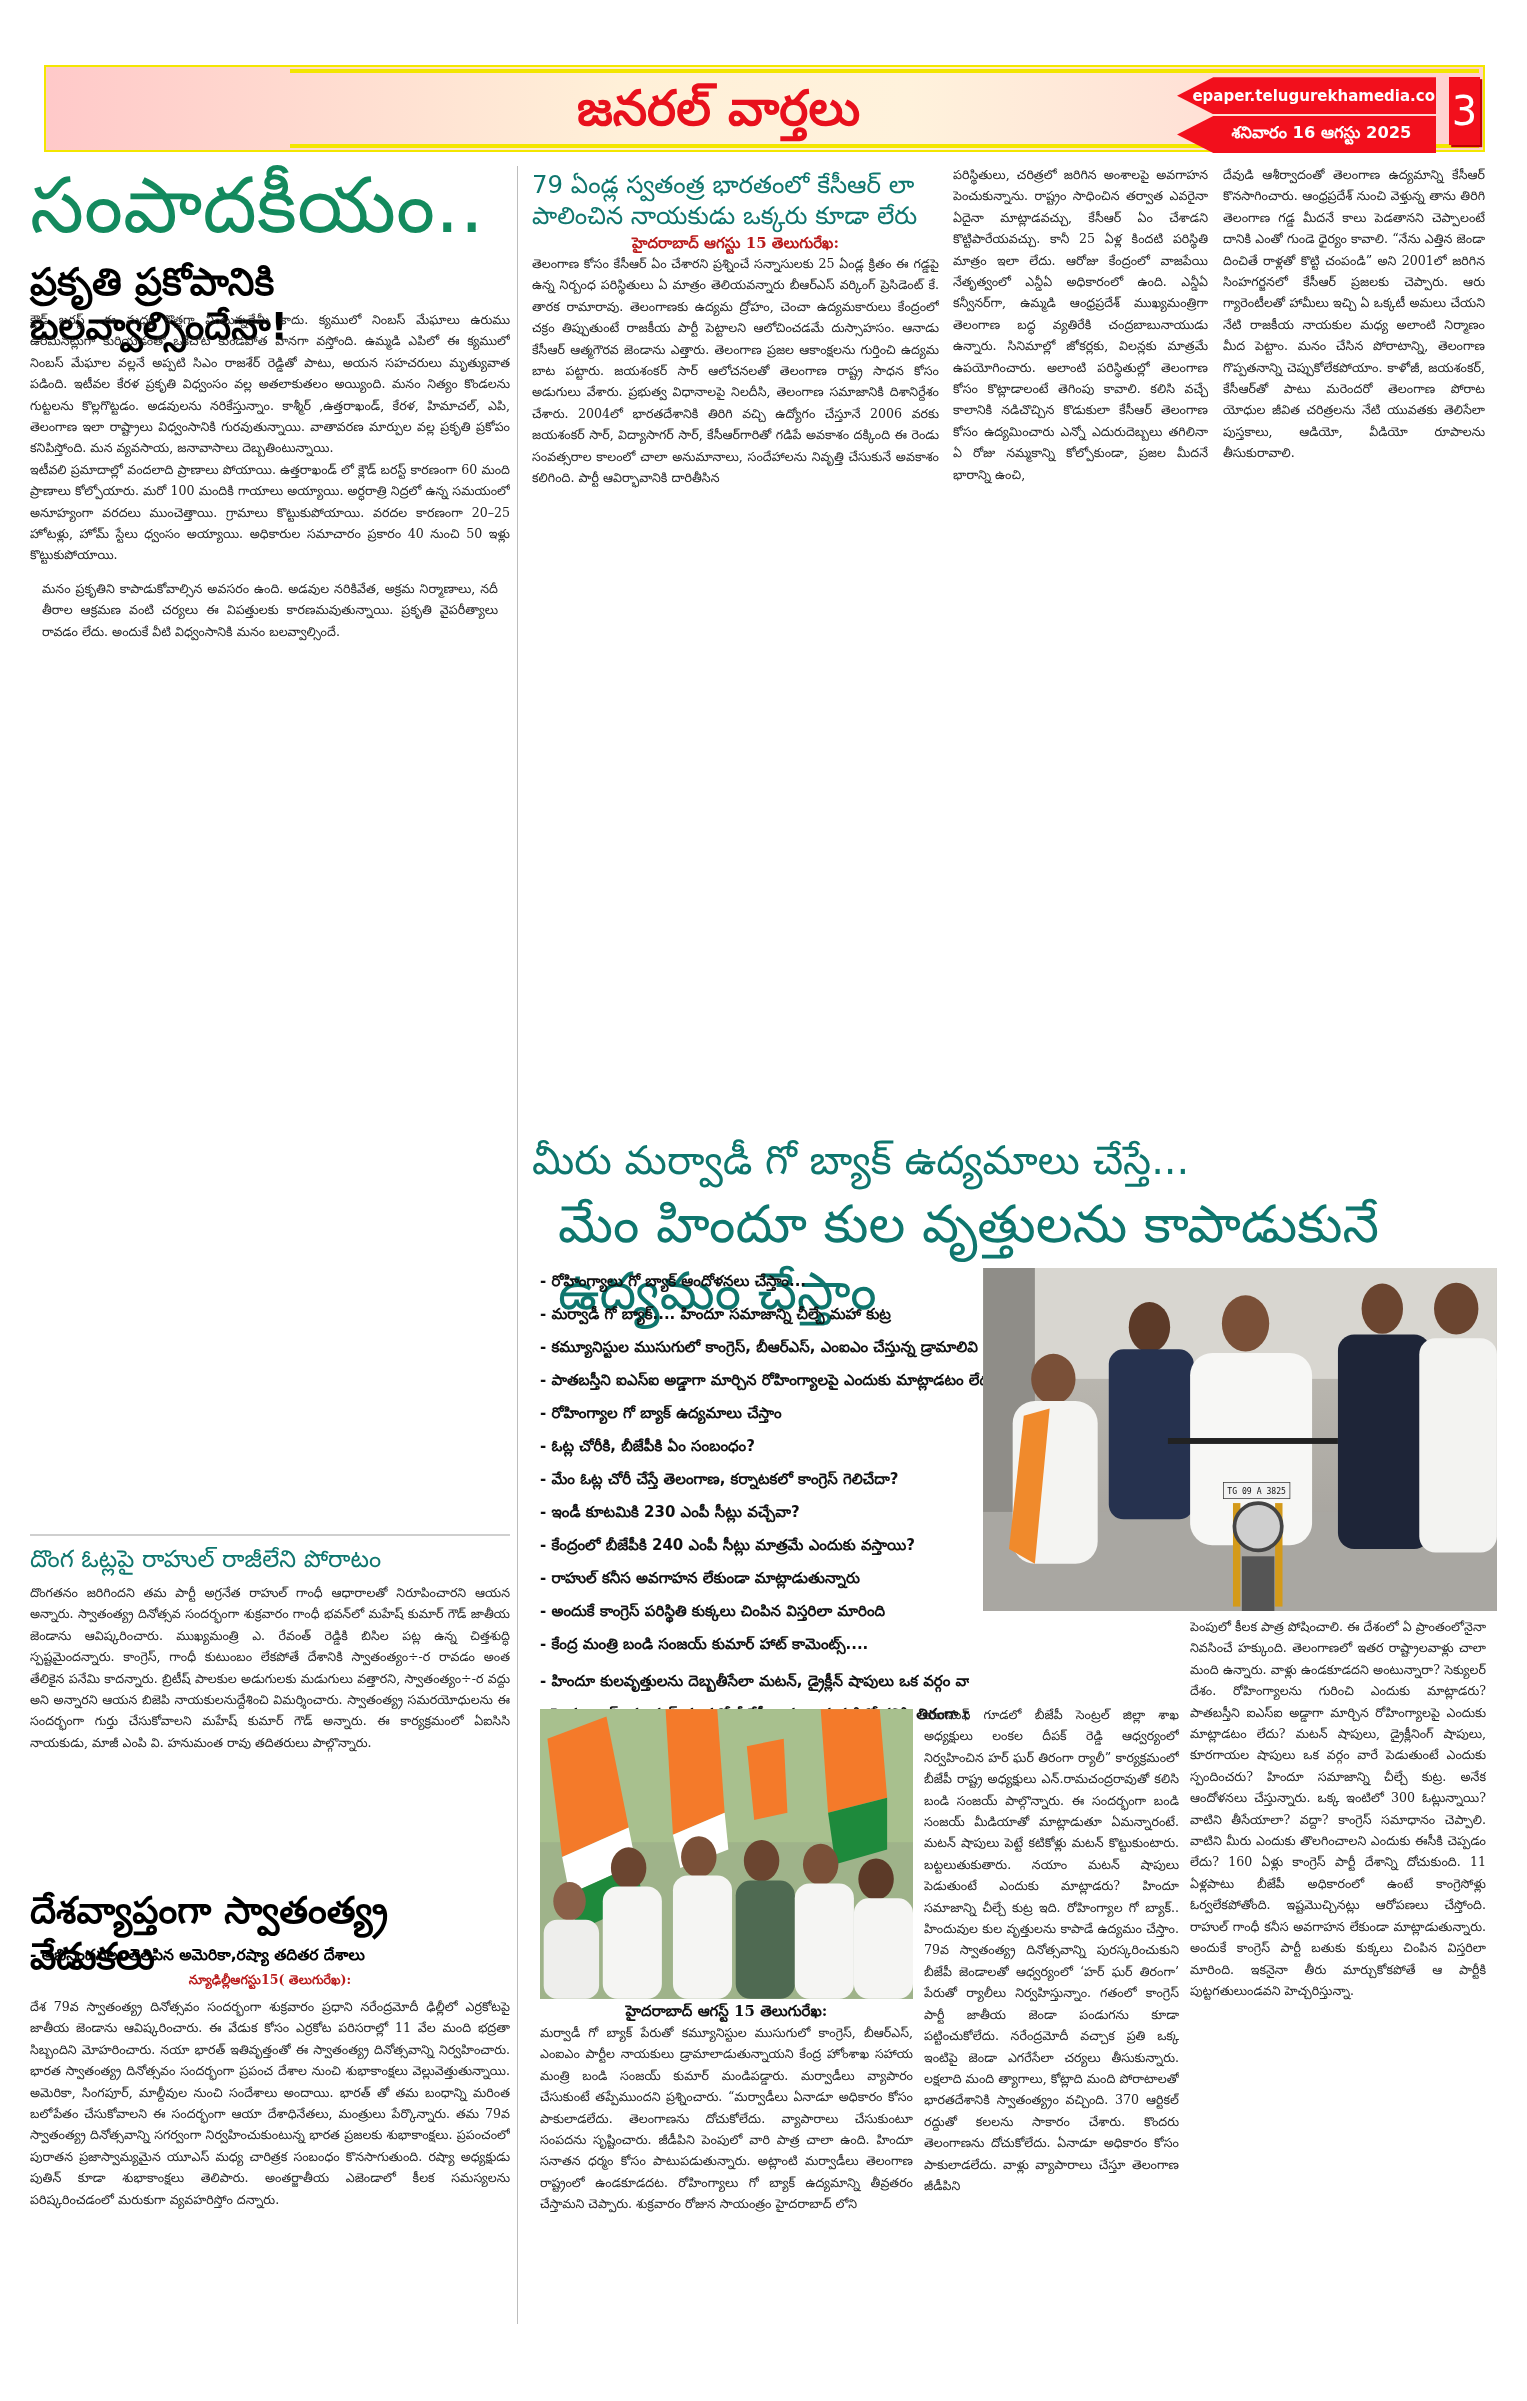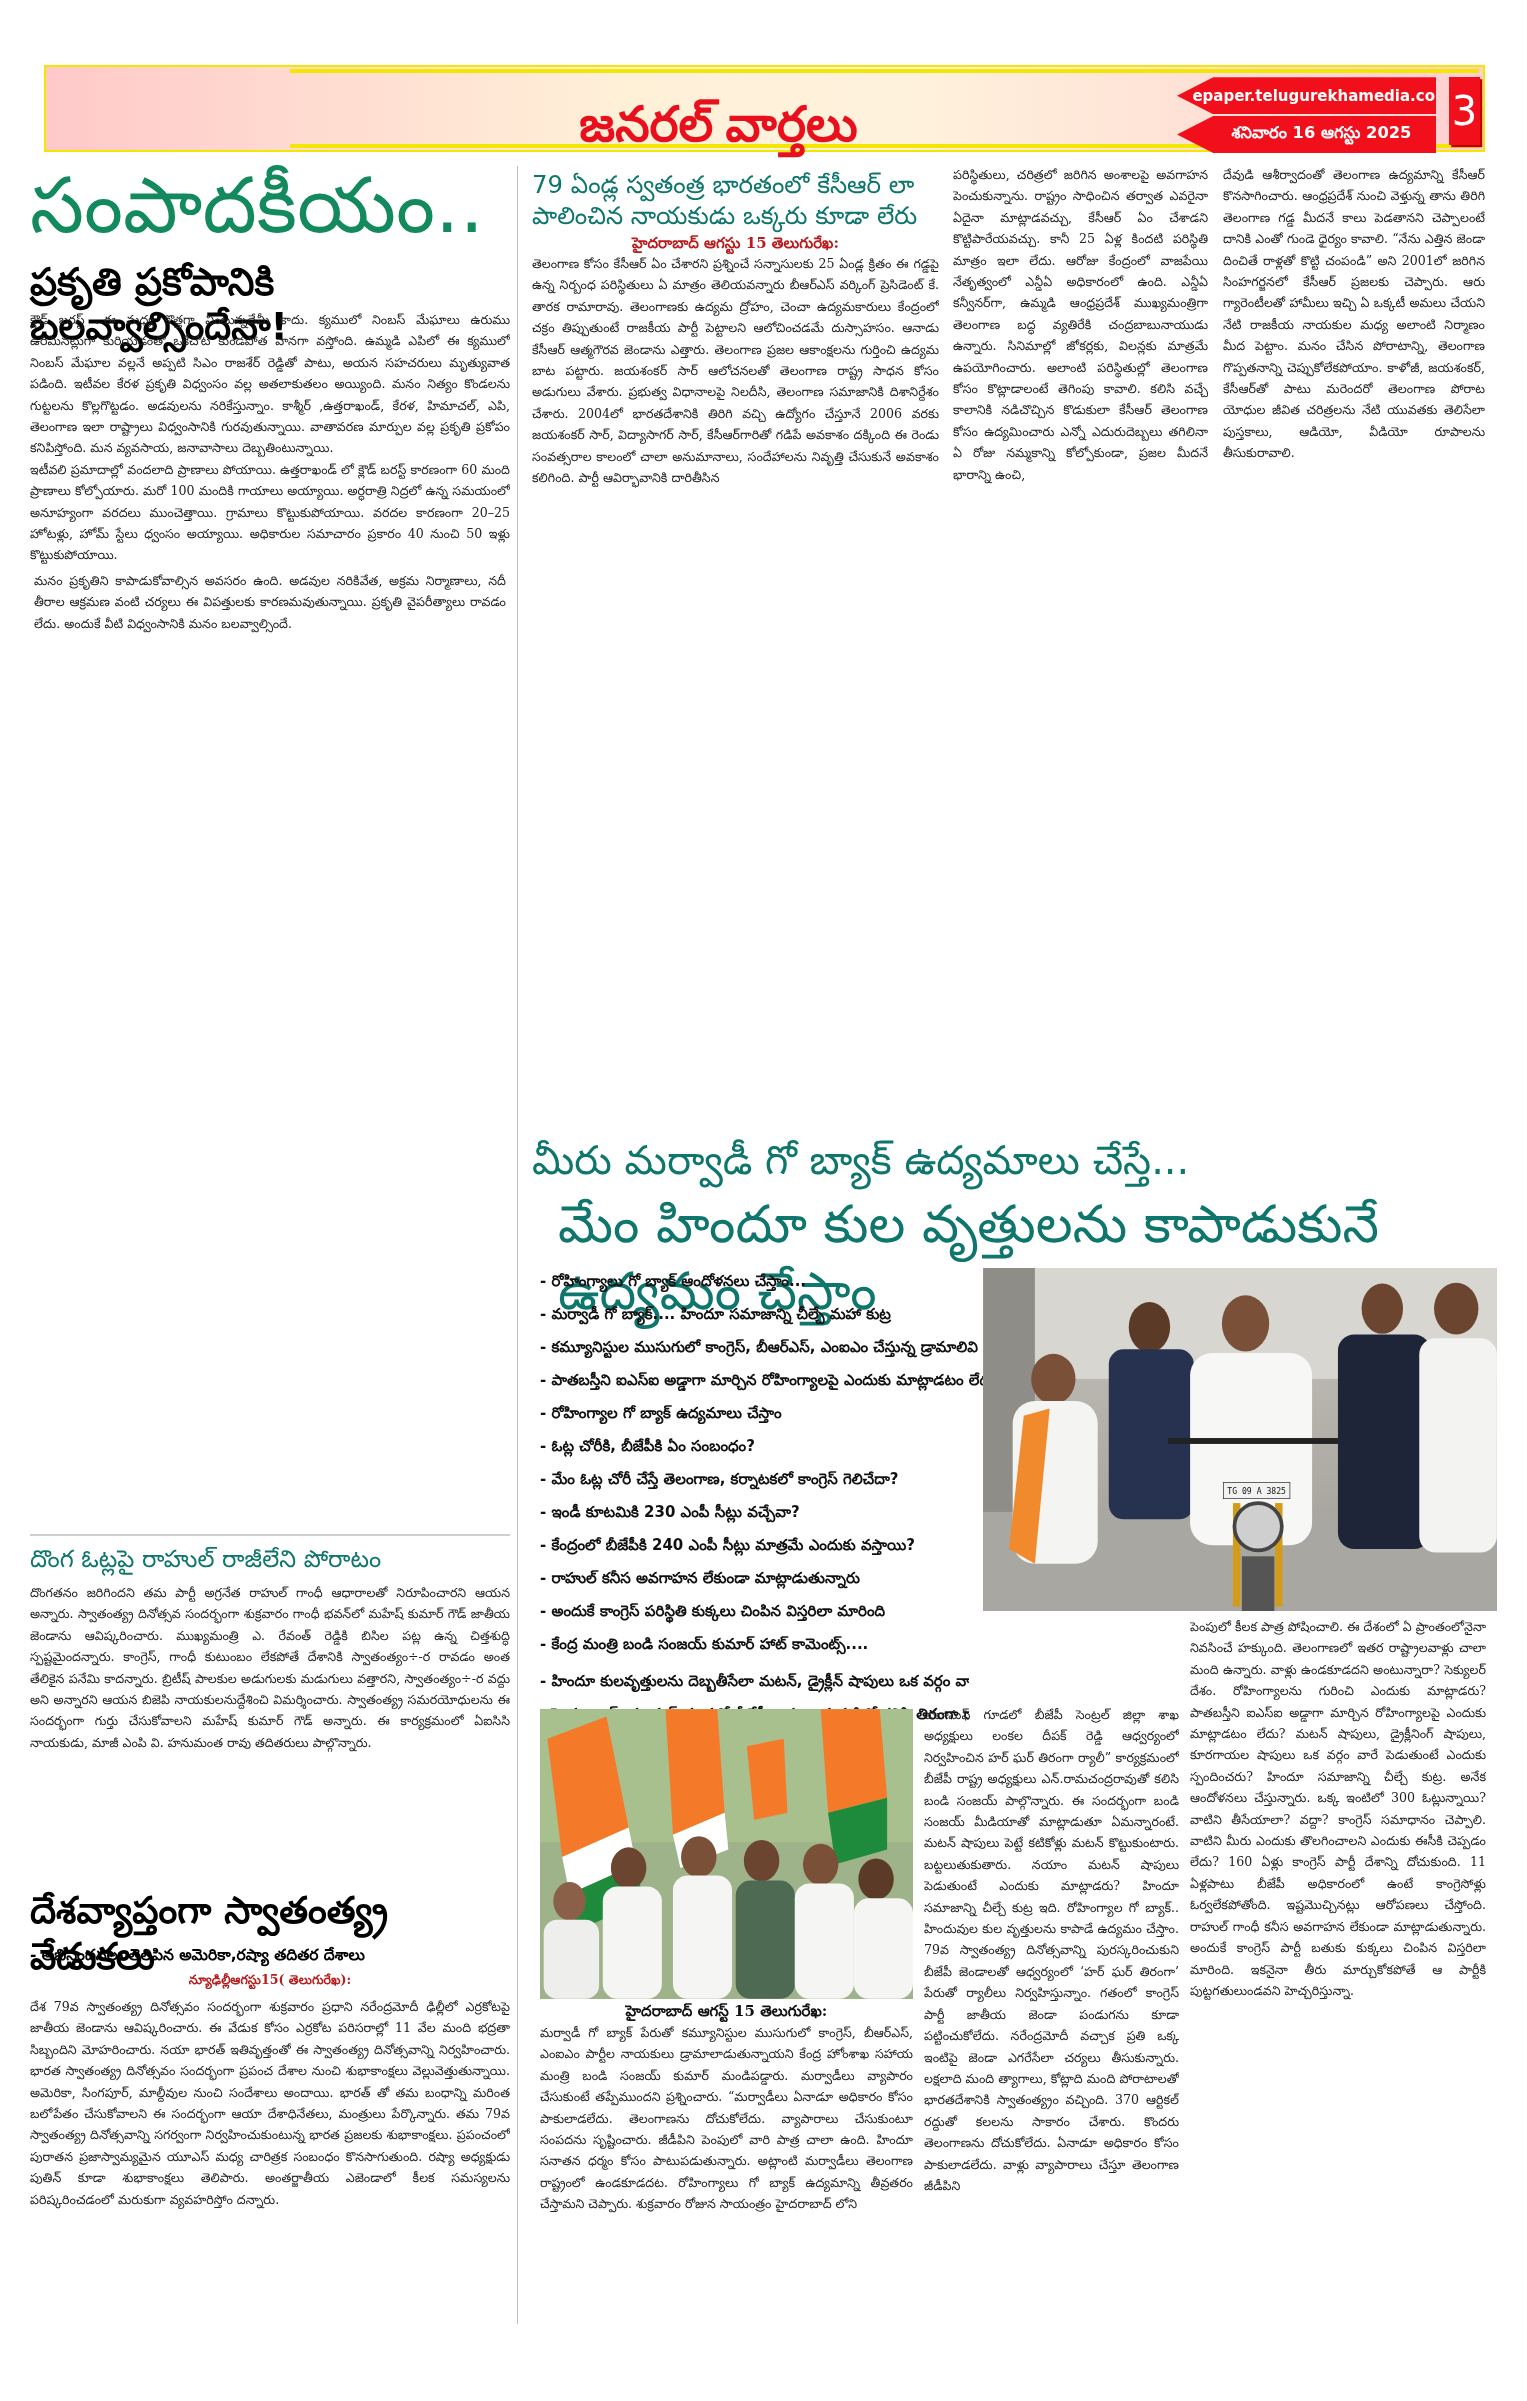--- a/index.html
+++ b/index.html
@@ -5,21 +5,21 @@
   html,body{margin:0;padding:0;background:#fff;}
   body{width:1528px;height:2401px;position:relative;overflow:hidden;font-family:"DejaVu Sans",sans-serif;color:#111;}
   .abs{position:absolute;}
   
   #masthead{left:44px;top:65px;width:1441px;height:87px;border:2.2px solid #f3e600;box-sizing:border-box;background:linear-gradient(90deg,#ffc9c9 0%,#fff0d8 40%,#fff2dc 60%,#ffd0d0 100%);}
   #masthead .inner-top{position:absolute;left:244px;right:4.4px;top:2.2px;height:3.7px;background:#f3e600;}
   #masthead .inner-bot{position:absolute;left:244px;right:4.4px;bottom:2.2px;height:3.7px;background:#f3e600;}
   #logo{position:absolute;left:0;top:0;width:255px;height:83px;background:#eee80a;display:flex;align-items:center;justify-content:center;flex-direction:column;}
   #logo .logo-text{font-family:"DejaVu Sans",sans-serif;font-weight:bold;font-size:46px;color:#1a2be0;text-shadow:1.5px 1.5px 0 #0a0a6a;line-height:1;}
   #logo .logo-rule{width:222px;height:6px;background:#1a2be0;border-bottom:1.5px solid #0a0a5a;margin-top:3px;}
-  #section-title{position:absolute;left:414px;top:22px;width:517px;text-align:center;font-weight:bold;font-size:49px;color:#e8101c;line-height:71px;font-family:Liberation Serif, serif;}
+  #section-title{position:absolute;left:414px;top:6px;width:517px;text-align:center;font-weight:bold;font-size:49px;color:#e8101c;line-height:71px;}
   .ribbon{position:absolute;left:1131px;width:259px;height:37px;background:#f20f1c;color:#fff;font-weight:bold;display:flex;align-items:center;justify-content:center;clip-path:polygon(14% 0,100% 0,100% 100%,14% 100%,0 50%);padding-left:30px;box-sizing:border-box;}
   #ribbon-url{top:10.3px;font-size:15px;}
   #ribbon-date{top:49px;font-size:16.3px;}
   #page-number{position:absolute;left:1403px;top:10.3px;width:31px;height:68px;background:#f20f1c;color:#fff;font-size:40px;display:flex;align-items:center;justify-content:center;box-shadow:2.2px 2.2px 0 #b00;}
   
   .vrule{position:absolute;width:0.7px;background:#bdbdbd;}
   .hrule{position:absolute;height:1.5px;background:#cfcfcf;}
   
   .h-green{font-size:77px;color:#138a5e;line-height:1.1;font-weight:normal;}
   .h-black{font-weight:bold;color:#000;}
@@ -45,21 +45,21 @@
 </div>
 
 <div class="vrule" style="left:517px;top:166px;height:2158px;"></div>
 <div class="hrule" style="left:30px;top:1534px;width:480px;"></div>
 
 <div class="abs h-green" style="left:30px;top:164px;width:488px;">సంపాదకీయం..</div>
 <div class="abs h-black" style="left:30px;top:260px;width:488px;font-size:38px;line-height:44px;">ప్రకృతి ప్రకోపానికి బలవ్వాల్సిందేనా!</div>
 <div class="abs body" style="left:30px;top:309px;width:480px;height:1212px;overflow:hidden;">
   <p style="margin:0 0 0 0;">క్లౌడ్ బరస్ట్ ..ఈ మధ్య కొత్తగా వింటున్నదేమీ కాదు. క్యములో నింబస్ మేఘాలు ఉరుము ఉరిమినట్లుగా కురియడంతో ఒకేచోట కుండపోత వానగా వస్తోంది. ఉమ్మడి ఎపిలో ఈ క్యములో నింబస్ మేఘాల వల్లనే అప్పటి సిఎం రాజశేర్ రెడ్డితో పాటు, అయన సహచరులు మృత్యువాత పడింది. ఇటీవల కేరళ ప్రకృతి విధ్వంసం వల్ల అతలాకుతలం అయ్యింది. మనం నిత్యం కొండలను గుట్టలను కొల్లగొట్టడం. అడవులను నరికేస్తున్నాం. కాశ్మీర్ ,ఉత్తరాఖండ్, కేరళ, హిమాచల్, ఎపి, తెలంగాణ ఇలా రాష్ట్రాలు విధ్వంసానికి గురవుతున్నాయి. వాతావరణ మార్పుల వల్ల ప్రకృతి ప్రకోపం కనిపిస్తోంది. మన వ్యవసాయ, జనావాసాలు దెబ్బతింటున్నాయి.</p>
   <p style="margin:0;">ఇటీవలి ప్రమాదాల్లో వందలాది ప్రాణాలు పోయాయి. ఉత్తరాఖండ్ లో క్లౌడ్ బరస్ట్ కారణంగా 60 మంది ప్రాణాలు కోల్పోయారు. మరో 100 మందికి గాయాలు అయ్యాయి. అర్ధరాత్రి నిద్రలో ఉన్న సమయంలో అనూహ్యంగా వరదలు ముంచెత్తాయి. గ్రామాలు కొట్టుకుపోయాయి. వరదల కారణంగా 20–25 హోటళ్లు, హోమ్ స్టేలు ధ్వంసం అయ్యాయి. అధికారుల సమాచారం ప్రకారం 40 నుంచి 50 ఇళ్లు కొట్టుకుపోయాయి.</p>
-  <p style="margin:4px;">మనం ప్రకృతిని కాపాడుకోవాల్సిన అవసరం ఉంది. అడవుల నరికివేత, అక్రమ నిర్మాణాలు, నదీ తీరాల ఆక్రమణ వంటి చర్యలు ఈ విపత్తులకు కారణమవుతున్నాయి. ప్రకృతి వైపరీత్యాలు రావడం లేదు. అందుకే వీటి విధ్వంసానికి మనం బలవ్వాల్సిందే.</p>
+  <p style="margin:12px;">మనం ప్రకృతిని కాపాడుకోవాల్సిన అవసరం ఉంది. అడవుల నరికివేత, అక్రమ నిర్మాణాలు, నదీ తీరాల ఆక్రమణ వంటి చర్యలు ఈ విపత్తులకు కారణమవుతున్నాయి. ప్రకృతి వైపరీత్యాలు రావడం లేదు. అందుకే వీటి విధ్వంసానికి మనం బలవ్వాల్సిందే.</p>
 </div>
 
 <div class="abs h-pink" style="left:30px;top:1543px;width:488px;font-size:24px;line-height:33px;">దొంగ ఓట్లపై రాహుల్ రాజీలేని పోరాటం</div>
 <div class="abs body" style="left:30px;top:1582px;width:480px;height:296px;overflow:hidden;">దొంగతనం జరిగిందని తమ పార్టీ అగ్రనేత రాహుల్ గాంధీ ఆధారాలతో నిరూపించారని ఆయన అన్నారు. స్వాతంత్య్ర దినోత్సవ సందర్భంగా శుక్రవారం గాంధీ భవన్‌లో మహేష్ కుమార్ గౌడ్ జాతీయ జెండాను ఆవిష్కరించారు. ముఖ్యమంత్రి ఎ. రేవంత్ రెడ్డికి బిసిల పట్ల ఉన్న చిత్తశుద్ధి స్పష్టమైందన్నారు. కాంగ్రెస్, గాంధీ కుటుంబం లేకపోతే దేశానికి స్వాతంత్యం÷-ర రావడం అంత తేలికైన పనేమి కాదన్నారు. బ్రిటీష్ పాలకుల అడుగులకు మడుగులు వత్తారని, స్వాతంత్యం÷-ర వద్దు అని అన్నారని ఆయన బిజెపి నాయకులనుద్దేశించి విమర్శించారు. స్వాతంత్య్ర సమరయోధులను ఈ సందర్భంగా గుర్తు చేసుకోవాలని మహేష్ కుమార్ గౌడ్ అన్నారు. ఈ కార్యక్రమంలో ఏఐసిసి నాయకుడు, మాజీ ఎంపి వి. హనుమంత రావు తదితరులు పాల్గొన్నారు.</div>
 
 <div class="abs h-black" style="left:30px;top:1888px;width:488px;font-size:37px;line-height:46px;">దేశవ్యాప్తంగా స్వాతంత్య్ర వేడుకలు</div>
 <div class="abs h-black" style="left:30px;top:1944px;width:488px;font-size:15.5px;line-height:22px;">- అభినందనలు తెలిపిన అమెరికా,రష్యా తదితర దేశాలు</div>
 <div class="abs dateline" style="left:30px;top:1972px;width:480px;font-size:12.6px;">న్యూఢిల్లీఆగస్టు15( తెలుగురేఖ):</div>
 <div class="abs body" style="left:30px;top:1996px;width:480px;height:329px;overflow:hidden;">దేశ 79వ స్వాతంత్య్ర దినోత్సవం సందర్భంగా శుక్రవారం ప్రధాని నరేంద్రమోదీ ఢిల్లీలో ఎర్రకోటపై జాతీయ జెండాను ఆవిష్కరించారు. ఈ వేడుక కోసం ఎర్రకోట పరిసరాల్లో 11 వేల మంది భద్రతా సిబ్బందిని మోహరించారు. నయా భారత్ ఇతివృత్తంతో ఈ స్వాతంత్య్ర దినోత్సవాన్ని నిర్వహించారు. భారత స్వాతంత్య్ర దినోత్సవం సందర్భంగా ప్రపంచ దేశాల నుంచి శుభాకాంక్షలు వెల్లువెత్తుతున్నాయి. అమెరికా, సింగపూర్, మాల్దీవుల నుంచి సందేశాలు అందాయి. భారత్ తో తమ బంధాన్ని మరింత బలోపేతం చేసుకోవాలని ఈ సందర్భంగా ఆయా దేశాధినేతలు, మంత్రులు పేర్కొన్నారు. తమ 79వ స్వాతంత్య్ర దినోత్సవాన్ని సగర్వంగా నిర్వహించుకుంటున్న భారత ప్రజలకు శుభాకాంక్షలు. ప్రపంచంలో పురాతన ప్రజాస్వామ్యమైన యూఎస్ మధ్య చారిత్రక సంబంధం కొనసాగుతుంది. రష్యా అధ్యక్షుడు పుతిన్ కూడా శుభాకాంక్షలు తెలిపారు. అంతర్జాతీయ ఎజెండాలో కీలక సమస్యలను పరిష్కరించడంలో మరుకుగా వ్యవహరిస్తోం దన్నారు.</div>
 

